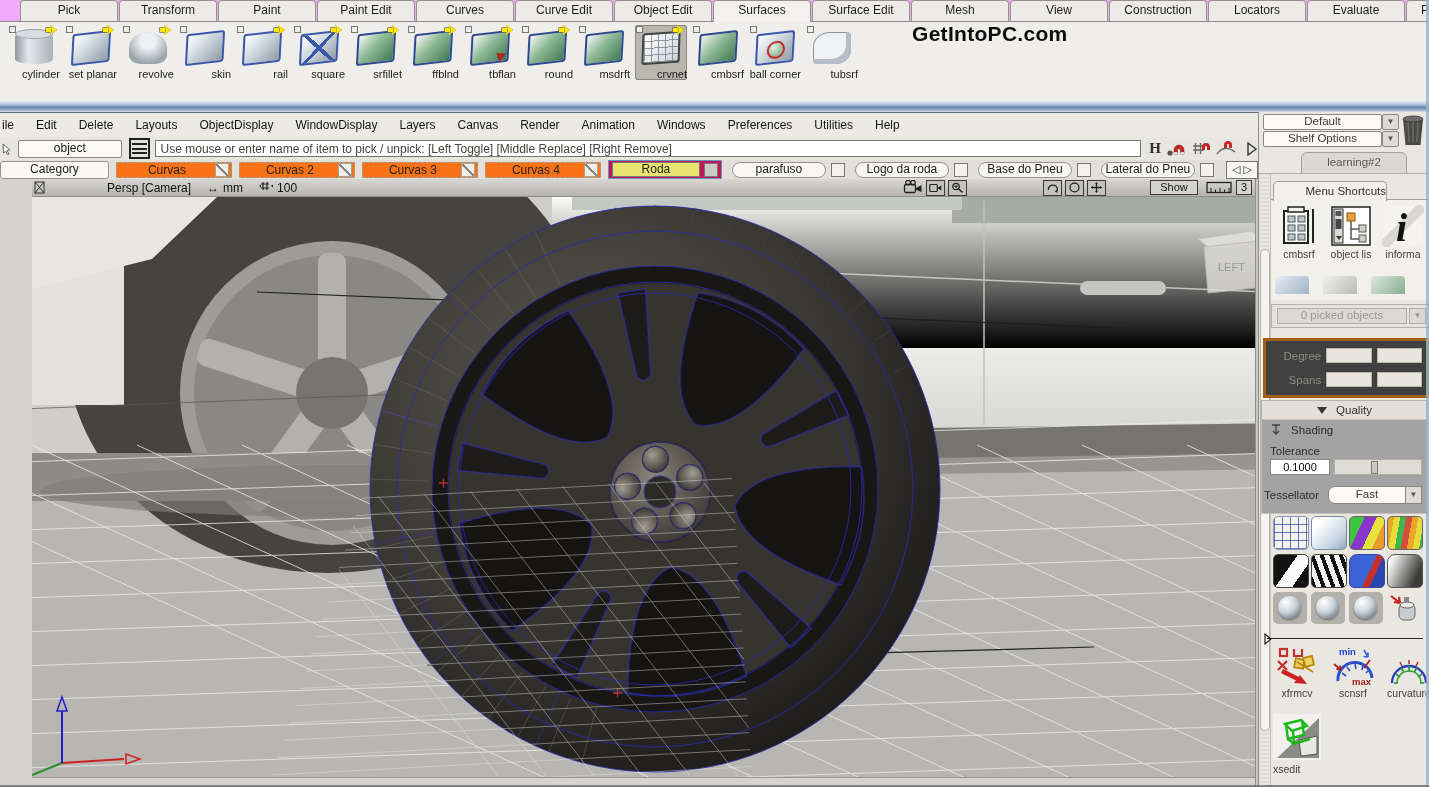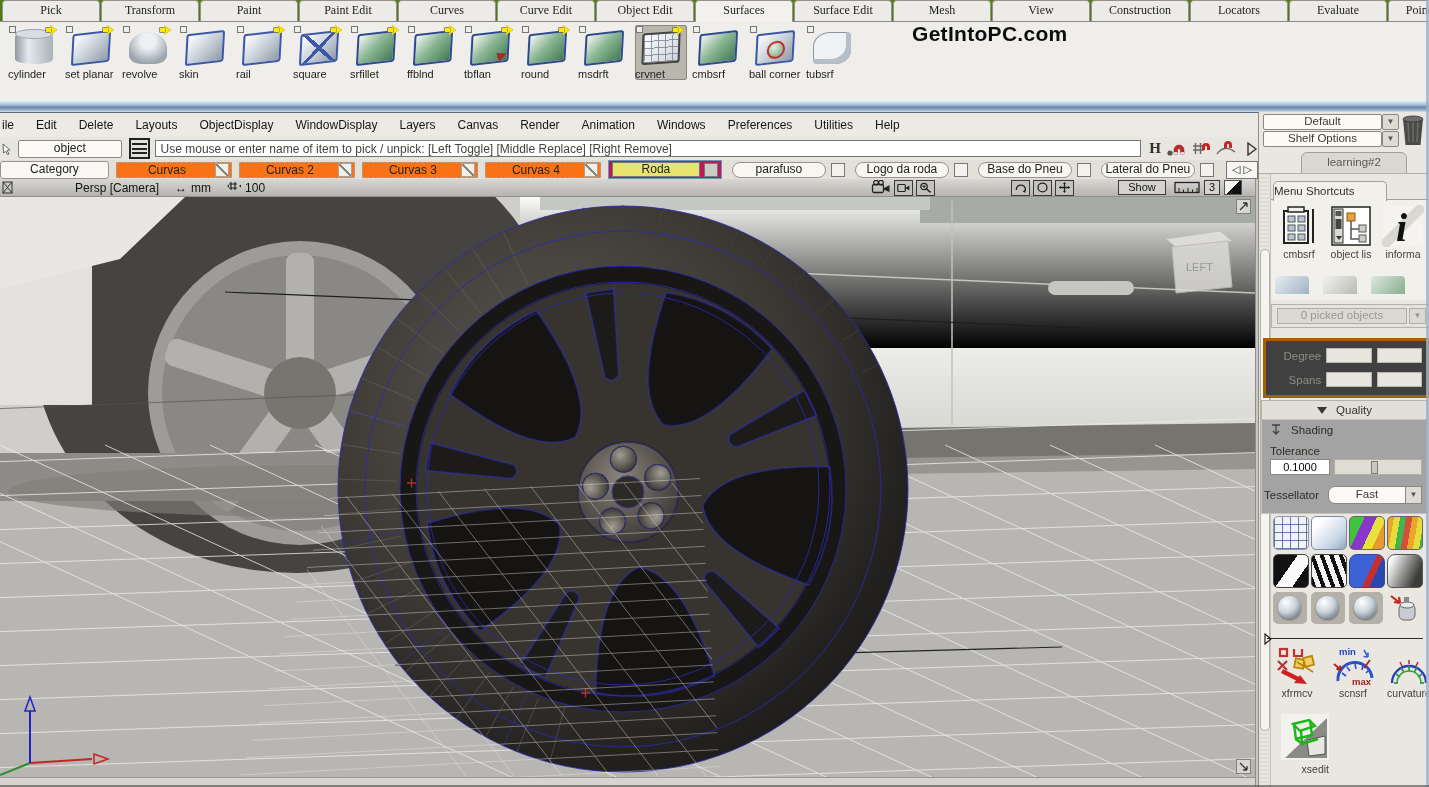--- a/index.html
+++ b/index.html
@@ -1,26 +1,26 @@
 <!DOCTYPE html>
 <html><head>
 <meta charset="utf-8">
 <style>
   html,body{margin:0;padding:0;background:#888;}
   #app{position:relative;width:1429px;height:787px;overflow:hidden;
        font-family:"Liberation Sans",sans-serif;background:#d6d3cc;
        -webkit-font-smoothing:antialiased;}
   
   #shelfwin{position:absolute;left:0;top:0;width:1429px;height:100px;background:#f0eeeb;border-bottom:1px solid #98968e;}
-  #shelfTabs{display:flex;height:21px;padding-left:2px;background:#4d7c0f;border-bottom:1px solid #8d8b83;font-family:Liberation Serif, serif;}
+  #shelfTabs{display:flex;height:21px;padding-left:20px;background:#f0abfc;border-bottom:1px solid #8d8b83;}
   .shelf-tab{min-width:84px;padding:0 6px;text-align:center;line-height:19px;font-size:12px;color:#1d1d1b;
     background:#edebe7;border:1px solid #979289;border-bottom:none;border-radius:4px 4px 0 0;margin-right:1px;position:relative;}
   .shelf-tab.active{background:#f2f1ee;z-index:3;margin-bottom:-1px;height:21px;}
   #shelfTools{position:absolute;left:8px;top:25px;display:flex;gap:5px;}
-  .tool{width:52px;position:relative;text-align:left;padding-top:3px;border-radius:3px;}
+  .tool{width:52px;position:relative;text-align:right;padding-top:3px;border-radius:3px;}
   .tool.selected{background:#b9b6ae;box-shadow:inset 0 0 0 1px #8a877f;}
   .tool::before{content:"";position:absolute;left:1px;top:1px;width:5px;height:5px;border:1px solid #777;background:#eee;}
   .tool-arrow{position:absolute;right:-2px;top:0;width:0;height:0;border:5px solid transparent;border-left:7px solid #ffe800;
     filter:drop-shadow(0 0 .5px #555);z-index:2;}
   .tool-arrow::before{content:"";position:absolute;left:-11px;top:-2px;width:5px;height:4px;background:#ffe800;box-shadow:0 0 0 .5px #776;}
   .tool-ico{width:42px;height:38px;position:relative;margin:1px auto 0;}
   .tool-ico .p{position:absolute;inset:3px 2px;transform:skewX(-10deg) rotate(-7deg);
     border:2px solid #3a57a8;border-radius:3px;
     background:linear-gradient(135deg,#f4f7fa 10%,#c3ccd4 55%,#8f9aa5);}
   .tool-ico[data-icon="patch-green"] .p,.tool-ico[data-icon="patch-green-arrow"] .p,.tool-ico[data-icon="corner-green"] .p{
@@ -72,21 +72,21 @@
   .diag{width:12px;height:12px;border:1px solid #a5a299;background:
     linear-gradient(45deg,transparent 44%,#8a877f 44% 56%,transparent 56%),#f0efe9;}
   #rodaWrap{margin-left:7px;display:flex;align-items:center;background:#be185d;border:1px solid #6a93bd;height:19px;box-sizing:border-box;padding:0 3px;}
   #rodaLabel{width:86px;height:13px;background:#e9e370;border:1px solid #777;text-align:center;line-height:12px;}
   #rodaBox{width:12px;height:12px;background:#cdcac3;border:1px solid #777;margin-left:4px;}
   .layer-pill-wrap{display:flex;align-items:center;margin-left:10px;}
   .layer-pill{width:92px;height:14px;border:1px solid #96948c;border-radius:8px;background:#f7f6f2;text-align:center;line-height:13px;white-space:nowrap;overflow:hidden;}
   .cb2{width:12px;height:12px;border:1px solid #777;background:#f2f1ed;margin-left:5px;}
   #layerNav{margin-left:12px;width:36px;height:16px;border:1px solid #777;background:#f7f6f2;text-align:center;line-height:15px;font-size:11px;color:#222;}
   
-  #viewport{position:absolute;left:0;top:179px;width:1351px;height:608px;}
+  #viewport{position:absolute;left:0;top:179px;width:1351px;height:608px;padding-left:32px;}
   #vpTitle{position:relative;height:17px;background:linear-gradient(#d8d7d4,#b5b4b0);border-bottom:1px solid #8f8e8a;
     display:flex;align-items:center;font-size:12px;color:#121210;}
   #vpCorner{width:11px;height:13px;margin-left:2px;}
   #vpTitleText{margin-left:62px;}
   .vpsep{display:inline-block;margin-left:16px;}
   .vpbtn{display:inline-flex;align-items:center;justify-content:center;width:17px;height:14px;border:1px solid #3c3b38;background:#c3c2be;margin-left:3px;}
   .vpbtn.noborder{border:none;background:transparent;width:auto;}
   #vpGroup1{position:absolute;left:868px;display:flex;}
   #vpGroup2{position:absolute;left:1008px;display:flex;}
   #vpGroup3{position:absolute;left:1118px;display:flex;align-items:center;}
@@ -109,21 +109,21 @@
   #shelfOptBox{left:4px;top:19px;width:117px;height:14px;line-height:13px;}
   #shelfOptBtn{left:123px;top:19px;height:14px;line-height:13px;}
   #trashBtn{position:absolute;left:141px;top:1px;width:26px;height:35px;}
   #wsTab{position:absolute;left:42px;top:40px;width:104px;height:20px;border:1px solid #a3a09a;border-radius:6px 6px 0 0;
     background:#dbd8d1;color:#5a5852;text-align:center;line-height:19px;}
   #panelLine{position:absolute;left:0;top:61px;width:171px;border-top:1px solid #b3b0a8;}
   #scrollStrip{position:absolute;left:0;top:62px;width:11px;height:613px;
     background:repeating-linear-gradient(0deg,#dedbd4 0 2px,#eae7e0 2px 4px);border-right:1px solid #c5c2ba;}
   #scrollThumb{position:absolute;left:1px;top:75px;width:8px;height:480px;background:#f5f4f0;border:1px solid #b5b2aa;border-radius:5px;}
   #msTab{position:absolute;left:14px;top:69px;width:112px;height:19px;background:#f2f0eb;border:1px solid #a3a09a;border-bottom:none;
-    border-radius:5px 5px 0 0;text-align:left;line-height:18px;color:#33312c;z-index:2;}
+    border-radius:5px 5px 0 0;text-align:right;line-height:18px;color:#33312c;z-index:2;}
   #msBody{position:absolute;left:12px;top:87px;width:159px;height:100px;background:#f2f0eb;border-top:1px solid #a3a09a;}
   #topTools{display:flex;gap:4px;padding:5px 0 0 4px;}
   .ptool{width:48px;text-align:center;}
   .ptool svg{display:block;margin:0 auto;}
   .ptool-label{font-size:10.5px;color:#44423c;margin-top:1px;white-space:nowrap;overflow:hidden;}
   #cutRow{position:absolute;left:4px;top:76px;display:flex;gap:14px;}
   .pcut{width:34px;height:18px;border-radius:4px 4px 0 0;}
   .pcut.c1{background:linear-gradient(135deg,#e8ecf0,#9fb4c8);}
   .pcut.c2{background:linear-gradient(135deg,#f2f2f0,#b9b9b4);}
   .pcut.c3{background:linear-gradient(135deg,#dfe8df,#86ae8e);}
@@ -166,21 +166,21 @@
   .shade[data-icon="metal"]{background:linear-gradient(115deg,#fdfdfd 10%,#9a9a98 45%,#3c3c3a 80%);border:1px solid #555;border-radius:8px 8px 5px 5px;}
   .shade[data-icon^="ball"]{background:#b4b1aa;}
   .shade[data-icon^="ball"]::before{content:"";position:absolute;left:5px;top:4px;width:23px;height:23px;border-radius:50%;
     background:radial-gradient(circle at 35% 28%,#ffffff,#c9d2da 45%,#566069 95%);box-shadow:0 1px 2px rgba(0,0,0,.4);}
   .shade[data-icon="spray-paint"]{background:transparent;}
   #sepArrow{position:absolute;left:8px;top:526px;width:156px;border-top:1.5px solid #2a2a28;}
   #sepArrow svg{position:absolute;left:-4px;top:-6px;}
   #botTools{position:absolute;left:14px;top:534px;display:flex;gap:8px;}
   .ptool2{width:48px;text-align:center;}
   .ptool2 svg{display:block;margin:0 auto;}
-  #xseditTool{position:absolute;left:14px;top:602px;width:56px;text-align:right;}
+  #xseditTool{position:absolute;left:14px;top:602px;width:56px;text-align:left;}
   #winEdgeR{position:absolute;right:0;top:0;width:3px;height:787px;background:#9ab0c8;opacity:.8;}
   #winEdgeB{position:absolute;left:0;bottom:0;width:1429px;height:2px;background:#5f5d57;opacity:.7;}
   input{outline:none;}
 </style>
 </head>
 <body>
 
 <div id="app">
 
   <div id="shelfwin">

